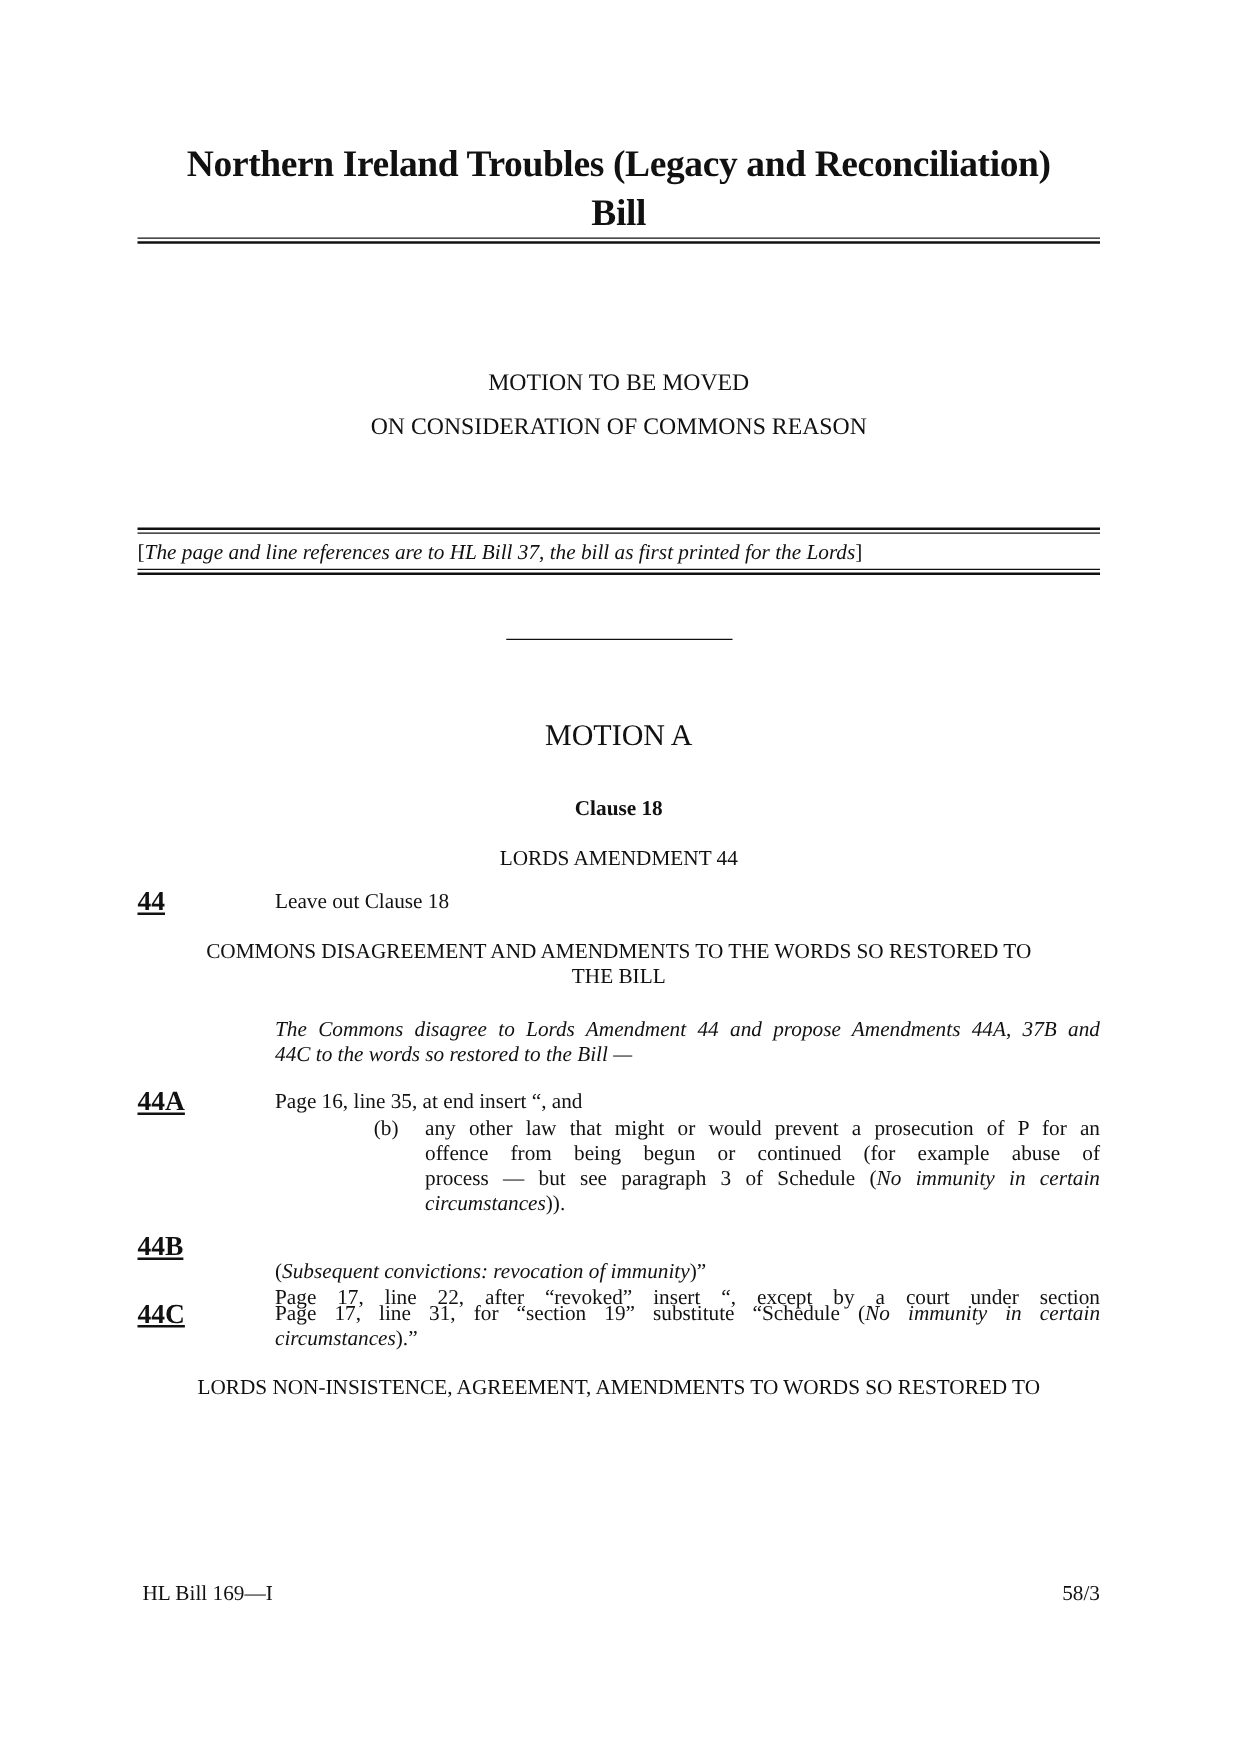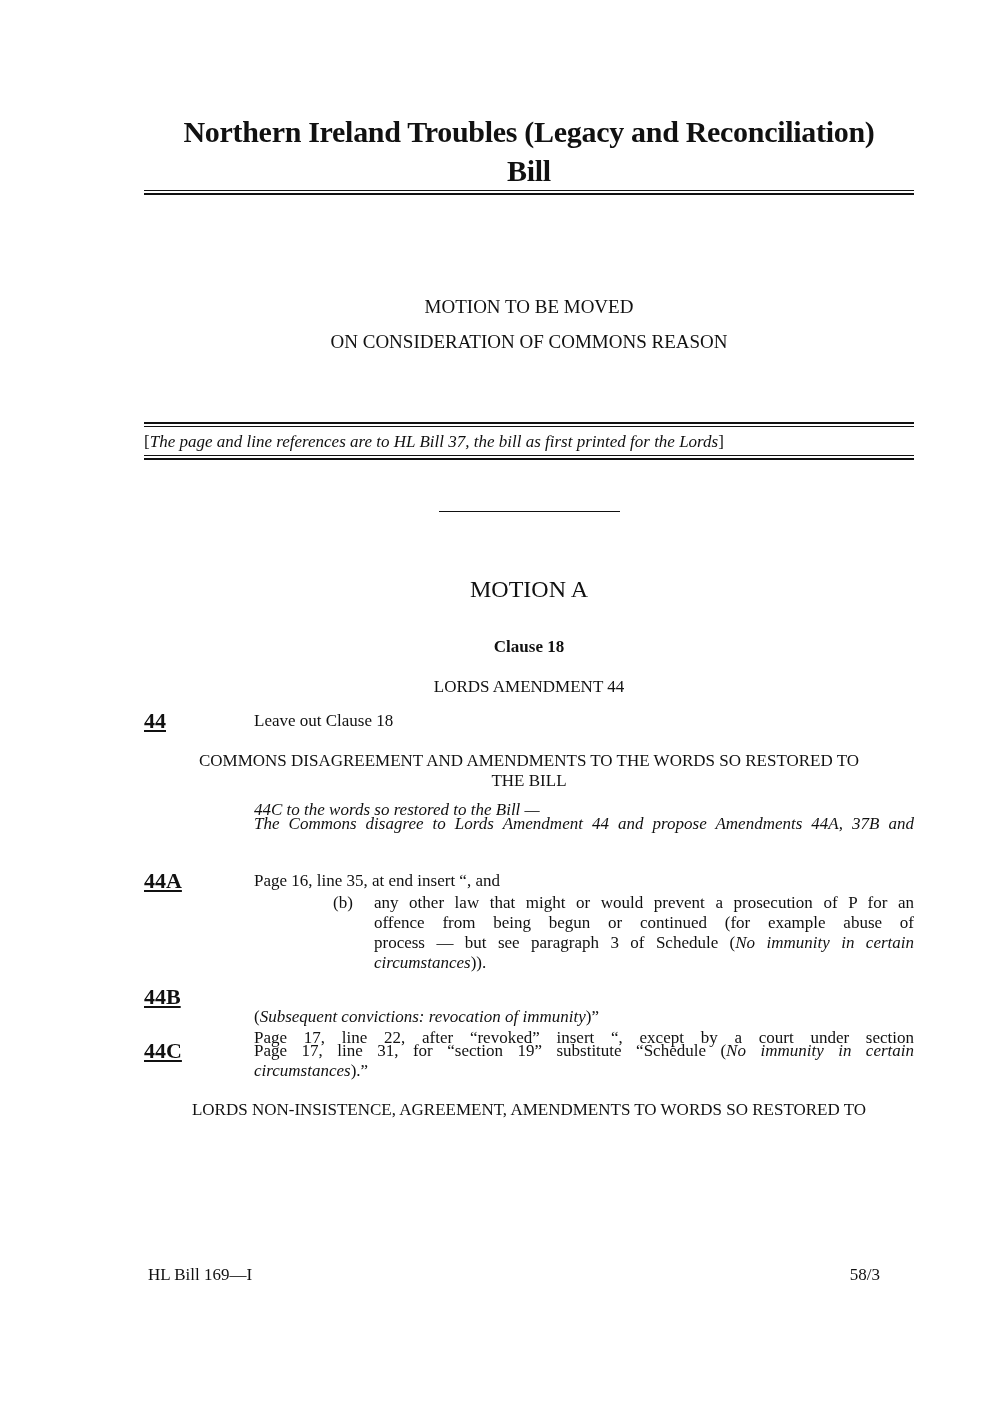--- a/index.html
+++ b/index.html
@@ -1,21 +1,21 @@
 <!DOCTYPE html>
 <html><head>
   <meta charset="utf-8">
   <style>
     html, body { margin: 0; padding: 0; background: #ffffff; }
     body {
       width: 991px; height: 1403px; position: relative; overflow: hidden;
       font-family: "Liberation Serif", "DejaVu Serif", serif;
       color: #111111;
     }
-    .abs { position: absolute; margin-left: 34px; }
+    .abs { position: absolute; }
     .title {
       left: 110px; width: 770px; top: 112px;
       font-size: 30px; font-weight: bold; line-height: 39px; text-align: center;
       letter-spacing: -0.3px;
     }
     .dbl-rule { left: 110px; width: 770px; height: 5px; border-top: 1px solid #111; border-bottom: 2px solid #111; box-sizing: border-box; }
     .dbl-rule.top { border-top: 2px solid #111; border-bottom: 1px solid #111; }
     .heading { font-size: 19px; line-height: 24px; left: 110px; width: 770px; text-align: center; }
     .refnote { left: 110px; width: 770px; top: 431px; font-size: 17px; line-height: 22px; }
     .refnote i { font-style: italic; }
@@ -56,21 +56,21 @@
   <div class="abs clause">Clause 18</div>
   <div class="abs small-caps-line" style="top:677px;">LORDS AMENDMENT 44</div>
 
   <div class="abs amend-num" style="top:711px;">44</div>
   <div class="abs amend-text" style="top:711px;">Leave out Clause 18</div>
 
   <div class="abs small-caps-line" style="top:751px;">COMMONS DISAGREEMENT AND AMENDMENTS TO THE WORDS SO RESTORED TO</div>
   <div class="abs small-caps-line" style="top:771px;">THE BILL</div>
 
   <div class="abs amend-text italic justify-line" style="top:814px;">The Commons disagree to Lords Amendment 44 and propose Amendments 44A, 37B and</div>
-  <div class="abs amend-text italic" style="top:800px;">44C to the words so restored to the Bill —</div>
+  <div class="abs amend-text italic" style="top:834px;">44C to the words so restored to the Bill —</div>
 
   <div class="abs amend-num" style="top:871px;">44A</div>
   <div class="abs amend-text" style="top:871px;">Page 16, line 35, at end insert “, and</div>
   <div class="abs para-label" style="top:893px;">(b)</div>
   <div class="abs para-text justify-line" style="top:893px;">any other law that might or would prevent a prosecution of P for an</div>
   <div class="abs para-text justify-line" style="top:913px;">offence from being begun or continued (for example abuse of</div>
   <div class="abs para-text justify-line" style="top:933px;"><span>process — but see paragraph 3 of Schedule (</span><i>No immunity in certain</i></div>
   <div class="abs para-text" style="top:953px;"><i>circumstances</i><span>)).</span></div>
 
   <div class="abs amend-num" style="top:987px;">44B</div>

